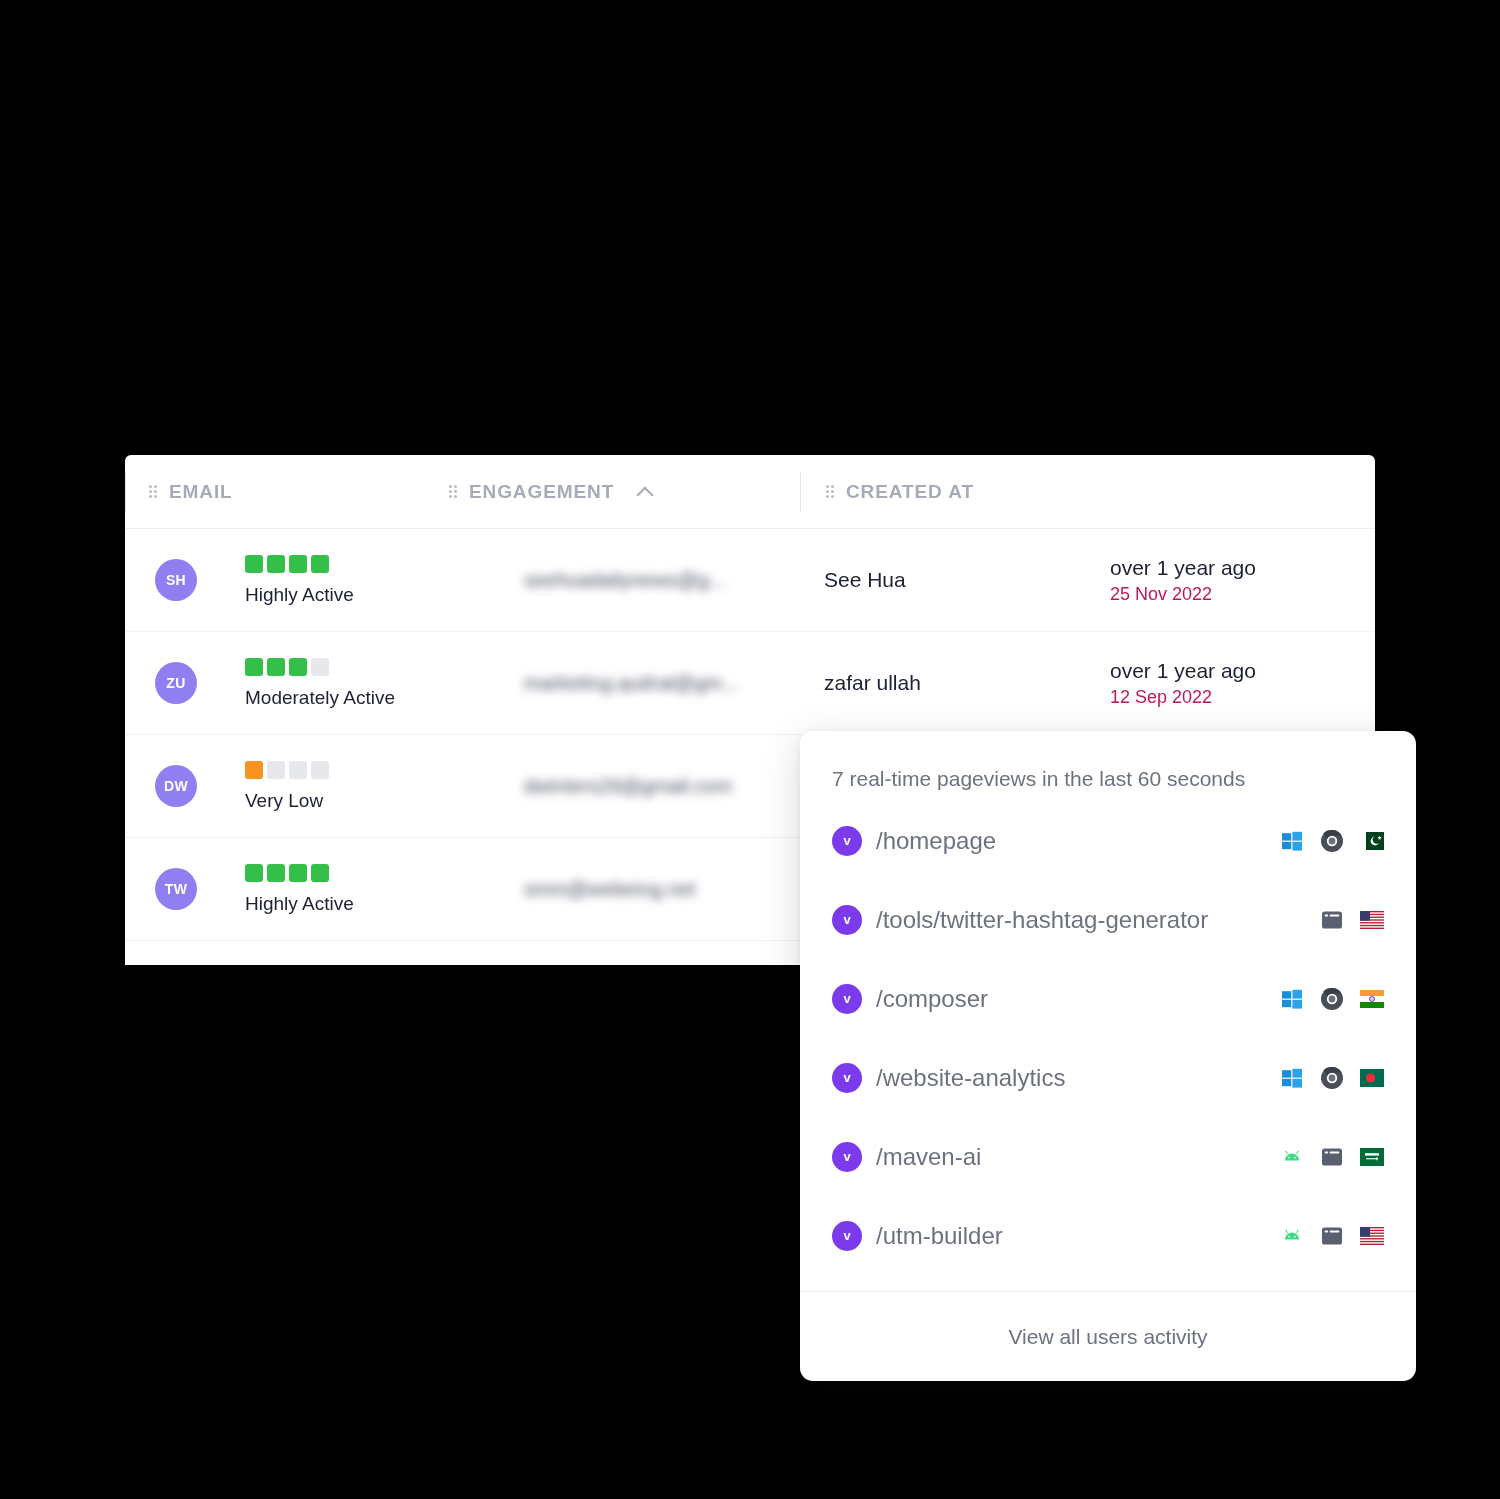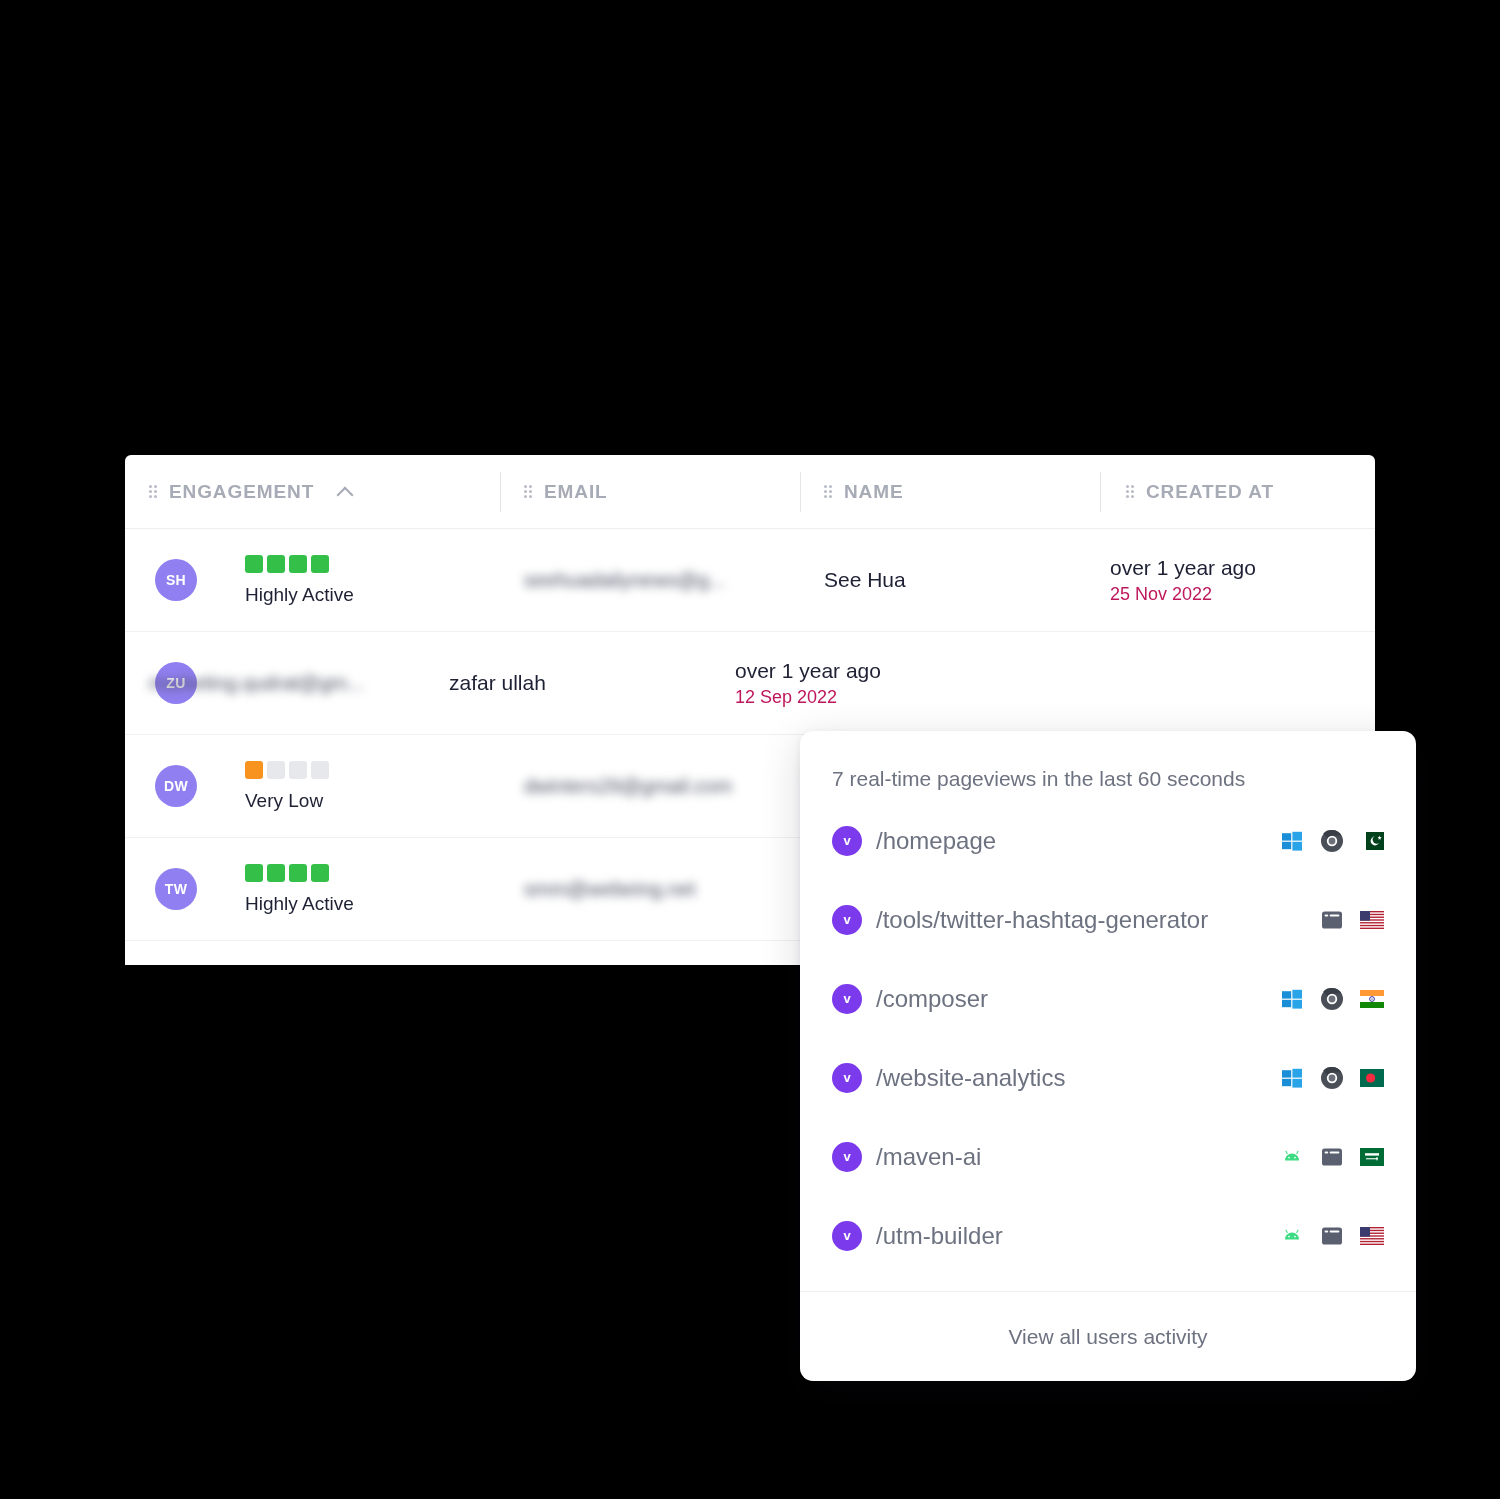--- a/index.html
+++ b/index.html
@@ -187,56 +187,45 @@
 </style>
 </head>
 <body>
 
 <div class="stage">
 
   <div class="table-card">
 
     <div class="thead">
 
+      <div class="th th-col-email sep">
+        <span class="drag-dots">
+            <i></i>
+            <i></i>
+            <i></i>
+            <i></i>
+            <i></i>
+            <i></i>
+          </span>
+        <span class="th-label">EMAIL</span>
+      </div>
+
       <div class="th th-col-engagement">
         <span class="drag-dots">
             <i></i>
             <i></i>
             <i></i>
             <i></i>
             <i></i>
             <i></i>
           </span>
         <span class="th-label">ENGAGEMENT</span>
         <span class="sort-chevron"></span>
       </div>
 
-      <div class="th th-col-email sep">
-        <span class="drag-dots">
-            <i></i>
-            <i></i>
-            <i></i>
-            <i></i>
-            <i></i>
-            <i></i>
-          </span>
-        <span class="th-label">EMAIL</span>
-      </div>
-
-      <div class="th th-col-name sep">
-        <span class="drag-dots">
-            <i></i>
-            <i></i>
-            <i></i>
-            <i></i>
-            <i></i>
-            <i></i>
-          </span>
-        <span class="th-label">NAME</span>
-      </div>
 
       <div class="th th-col-created sep">
         <span class="drag-dots">
             <i></i>
             <i></i>
             <i></i>
             <i></i>
             <i></i>
             <i></i>
           </span>
@@ -262,20 +251,29 @@
         <span class="name-text">See Hua</span>
       </div>
       <div class="td td-created">
         <span class="created-rel">over 1 year ago</span>
         <span class="created-abs">25 Nov 2022</span>
       </div>
     </div>
 
     <div class="trow">
       <div class="avatar">ZU</div>
+      <div class="td td-engagement">
+        <span class="bars">
+            <i class="green"></i>
+            <i class="green"></i>
+            <i class="green"></i>
+            <i></i>
+          </span>
+        <span class="eng-label">Moderately Active</span>
+      </div>
       <div class="td td-email">
         <span class="email-blur">marketing.qudrat@gm...</span>
       </div>
       <div class="td td-name">
         <span class="name-text">zafar ullah</span>
       </div>
       <div class="td td-created">
         <span class="created-rel">over 1 year ago</span>
         <span class="created-abs">12 Sep 2022</span>
       </div>

